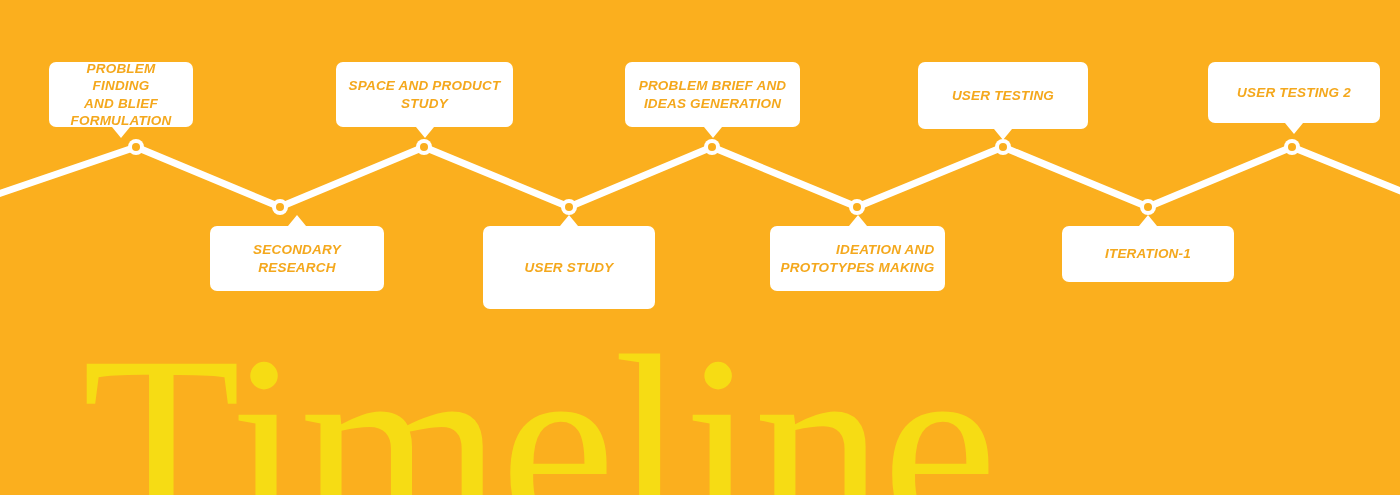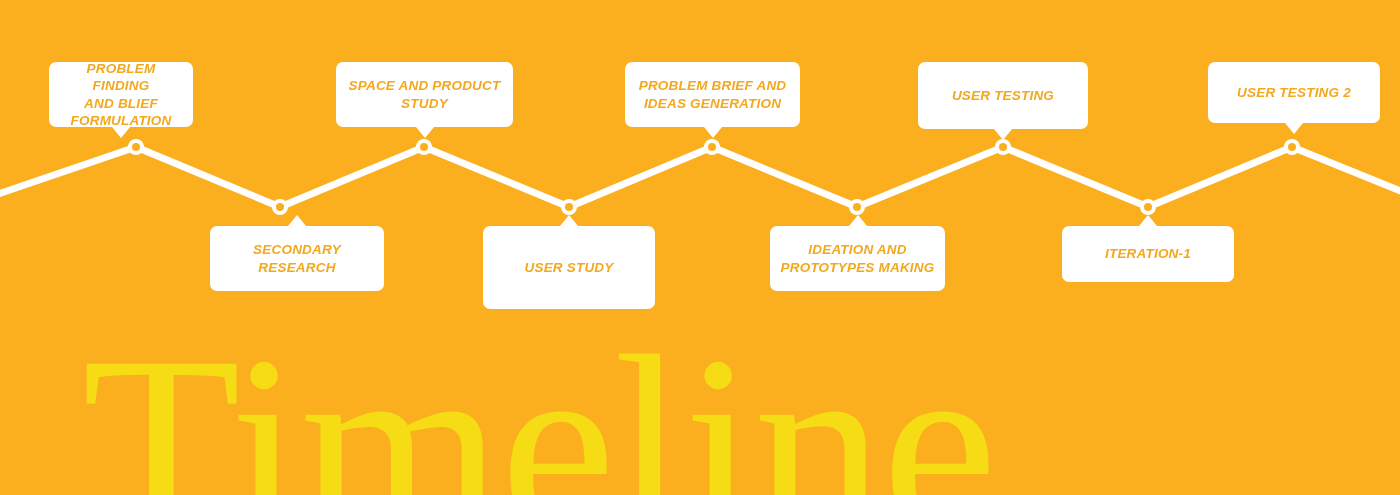--- a/index.html
+++ b/index.html
@@ -139,21 +139,21 @@
         <span class="card-label">SPACE AND PRODUCT
 STUDY</span>
       </div>
       <div class="node-card bottom" style="left: 483px; top: 226px; width: 172px; height: 83px;">
         <span class="card-label">USER STUDY</span>
       </div>
       <div class="node-card top" style="left: 625px; top: 62px; width: 175px; height: 65px;">
         <span class="card-label">PROBLEM BRIEF AND
 IDEAS GENERATION</span>
       </div>
-      <div class="node-card bottom" style="left: 770px; top: 226px; width: 175px; height: 65px;">
+      <div class="node-card bottom" style="left: 770px; top: 226px; width: 175px; height: 65px; text-align: right;">
         <span class="card-label">IDEATION AND
 PROTOTYPES MAKING</span>
       </div>
       <div class="node-card top" style="left: 918px; top: 62px; width: 170px; height: 67px;">
         <span class="card-label">USER TESTING</span>
       </div>
       <div class="node-card bottom" style="left: 1062px; top: 226px; width: 172px; height: 56px;">
         <span class="card-label">ITERATION-1</span>
       </div>
       <div class="node-card top" style="left: 1208px; top: 62px; width: 172px; height: 61px;">

